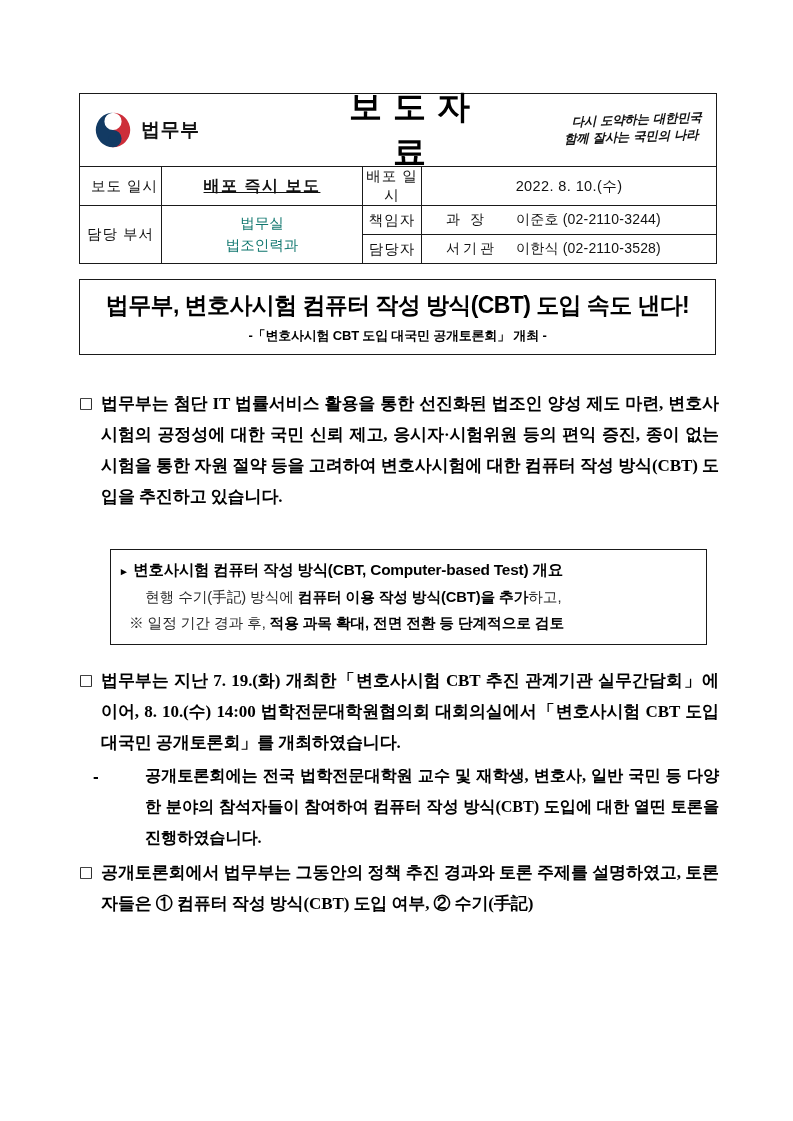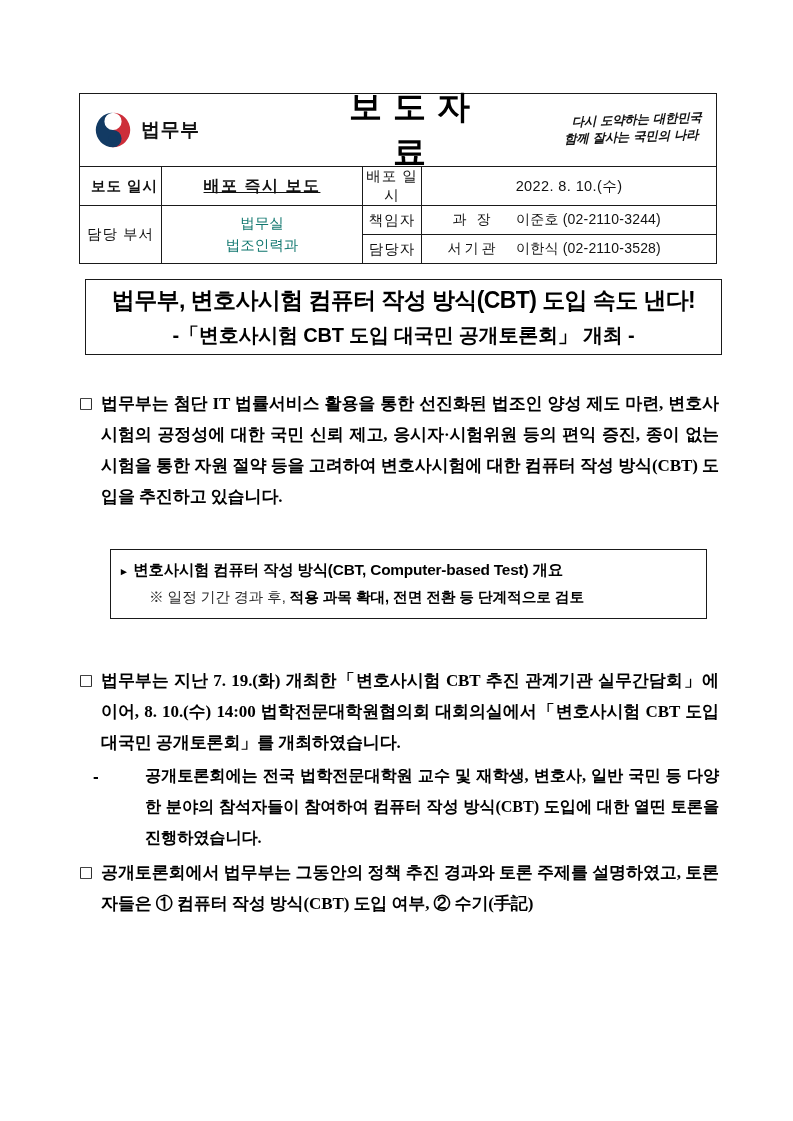--- a/index.html
+++ b/index.html
@@ -88,21 +88,21 @@
     letter-spacing: -0.3px;
   }
   .slogan div:last-child { padding-right: 4px; }
 
   .cell-label {
     font-family: "Liberation Sans", sans-serif;
     font-size: 14.5px;
     letter-spacing: 1px;
     color: #111;
   }
-  .cell-label.bold { font-weight: 700; margin-left: 8px; }
+  .cell-label.bold { font-weight: 400; margin-left: 8px; }
   .cell-value {
     font-family: "Liberation Sans", sans-serif;
     font-size: 14.5px;
     color: #111;
     letter-spacing: 0.4px;
   }
   .cell-value.bold { font-weight: 700; font-size: 16px; letter-spacing: 1.5px; text-decoration: underline; }
   .row-h { height: 29px; }
   .dept-cell {
     font-family: "Liberation Sans", sans-serif;
@@ -113,27 +113,27 @@
   .person {
     display: flex;
     align-items: center;
     justify-content: flex-start;
     gap: 16px;
     padding-left: 24px;
     font-family: "Liberation Sans", sans-serif;
     font-size: 14px;
     color: #111;
   }
-  .person .rank { letter-spacing: 3px; min-width: 54px; text-align: center; }
+  .person .rank { letter-spacing: 3px; min-width: 54px; text-align: left; }
   .person .pname { letter-spacing: 0.2px; }
 
   
   .title-box {
     position: absolute;
-    left: 85px;
+    left: 79px;
     top: 279px;
     width: 637px;
     height: 76px;
     border: 1.3px solid #1a1a1a;
     box-sizing: border-box;
     display: flex;
     flex-direction: column;
     align-items: center;
     justify-content: center;
     gap: 6px;
@@ -141,21 +141,21 @@
   .title-main {
     font-family: "Liberation Sans", sans-serif;
     font-size: 23px;
     font-weight: 700;
     letter-spacing: -0.6px;
     color: #000;
     white-space: nowrap;
   }
   .title-sub {
     font-family: "Liberation Sans", sans-serif;
-    font-size: 20px;
+    font-size: 13px;
     font-weight: 700;
     letter-spacing: -0.2px;
     color: #000;
     white-space: nowrap;
   }
 
   
   .body-area {
     position: absolute;
     left: 79px;
@@ -225,21 +225,21 @@
     font-family: "Liberation Sans", sans-serif;
     font-size: 14.7px;
     line-height: 26px;
     color: #2a2a2a;
     letter-spacing: -0.1px;
     white-space: nowrap;
   }
   .ib-line .b { font-weight: 700; color: #000; }
   .ib-line.indent1 { padding-left: 8px; }
   .ib-line.indent2 { padding-left: 24px; }
-  .ib-line.note { padding-left: 8px; margin-left: 20px; }
+  .ib-line.note { padding-left: 8px; }
 
   .spacer-box { height: 150px; }
 </style>
 </head>
 <body>
 
 <div class="page">
 
   <table class="header-table">
     <colgroup>
@@ -344,18 +344,21 @@
       <span class="para-text">공개토론회에서 법무부는 그동안의 정책 추진 경과와 토론 주제를 설명하였고, 토론자들은 ① 컴퓨터 작성 방식(CBT) 도입 여부, ② 수기(手記)</span>
     </div>
 
   </div>
 
   <div class="info-box">
     <div class="ib-head">
       <span class="ib-tri">▸</span>
       <span>변호사시험 컴퓨터 작성 방식(CBT, Computer-based Test) 개요</span>
     </div>
+    <div class="ib-line indent2">
+      <span>현행 수기(手記) 방식에 </span><span class="b">컴퓨터 이용 작성 방식(CBT)을 추가</span><span>하고,</span>
+    </div>
     <div class="ib-line note">
       <span>※</span><span> 일정 기간 경과 후, </span><span class="b">적용 과목 확대, 전면 전환 등 단계적으로 검토</span>
     </div>
   </div>
 
 </div>
 
 </body></html>

